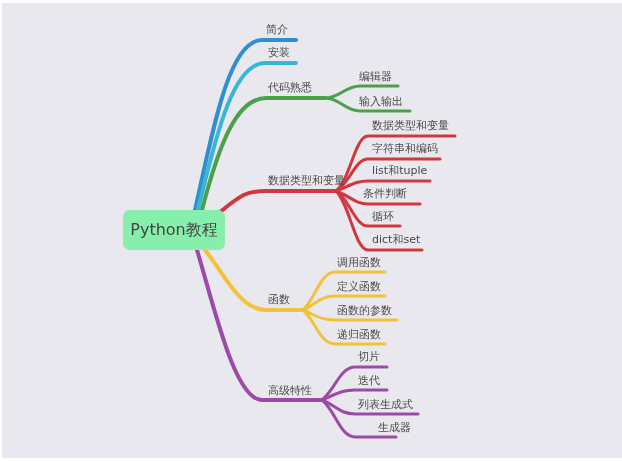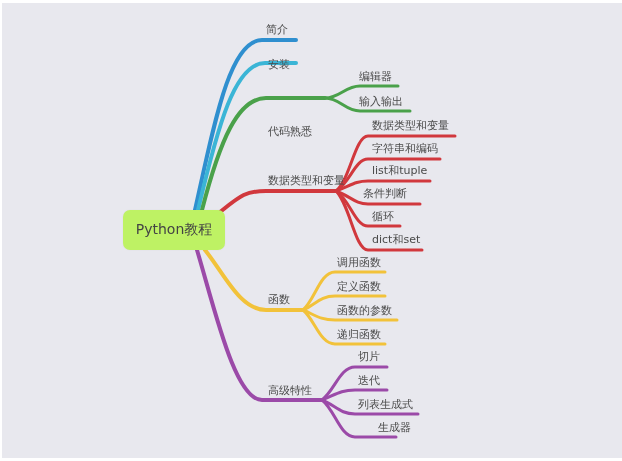--- a/index.html
+++ b/index.html
@@ -1,21 +1,21 @@
 <!DOCTYPE html>
 <html><head>
 <meta charset="utf-8">
 <style>
   html, body { margin:0; padding:0; }
   body { width:622px; height:461px; background:#ffffff; overflow:hidden; font-family:"DejaVu Sans", sans-serif; }
   .canvas { position:absolute; left:2px; top:3px; width:620px; height:455px; background:#e8e8ee; }
   svg { position:absolute; left:0; top:0; }
   .label { position:absolute; font-size:11px; color:#4a4a4a; white-space:nowrap; line-height:14px; }
-  .root { position:absolute; left:123px; top:210px; width:102px; height:40px; background:#bef264; border-radius:7px;
-          display:flex; align-items:center; justify-content:center; font-size:14px; color:#444; box-shadow:0 0 2px rgba(0,0,0,0.05); }
+  .root { position:absolute; left:123px; top:210px; width:102px; height:40px; background:#86efac; border-radius:7px;
+          display:flex; align-items:center; justify-content:center; font-size:16px; color:#444; box-shadow:0 0 2px rgba(0,0,0,0.05); }
 </style>
 </head>
 <body>
 
 <div class="canvas"></div>
 
 <svg width="622" height="461" fill="none" stroke-linecap="round">
 
   <path d="M195,210 C215,120 230,40 262,40 L296,40" stroke="#2f8fcf" stroke-width="4"></path>
 
@@ -44,22 +44,22 @@
   <path d="M322,400 C335,395 340,390 355,390 L387,390" stroke="#9b4aa8" stroke-width="3"></path>
   <path d="M322,400 C335,405 340,414 355,414 L418,414" stroke="#9b4aa8" stroke-width="3"></path>
   <path d="M322,400 C335,410 340,437 355,437 L396,437" stroke="#9b4aa8" stroke-width="3"></path>
 </svg>
 
 <div class="root">
     <span>Python教程</span>
   </div>
 
 <div class="label" style="left:266px;top:23px;">简介</div>
-<div class="label" style="left:268px;top:46px;margin-top:12px;">安装</div>
-<div class="label" style="left:268px;top:81px;margin-top:44px;">代码熟悉</div>
+<div class="label" style="left:268px;top:46px;">安装</div>
+<div class="label" style="left:268px;top:81px;">代码熟悉</div>
 <div class="label" style="left:268px;top:174px;">数据类型和变量</div>
 <div class="label" style="left:268px;top:293px;">函数</div>
 <div class="label" style="left:268px;top:384px;">高级特性</div>
 
 <div class="label" style="left:359px;top:70px;">编辑器</div>
 <div class="label" style="left:359px;top:95px;">输入输出</div>
 
 <div class="label" style="left:372px;top:119px;">数据类型和变量</div>
 <div class="label" style="left:372px;top:142px;">字符串和编码</div>
 <div class="label" style="left:372px;top:164px;">list和tuple</div>

